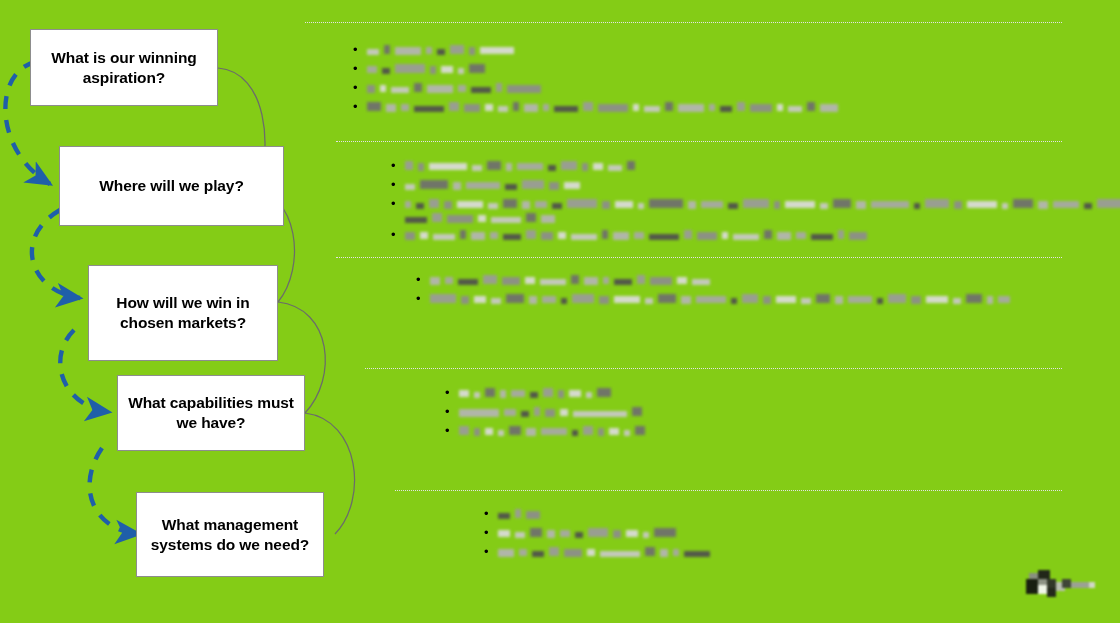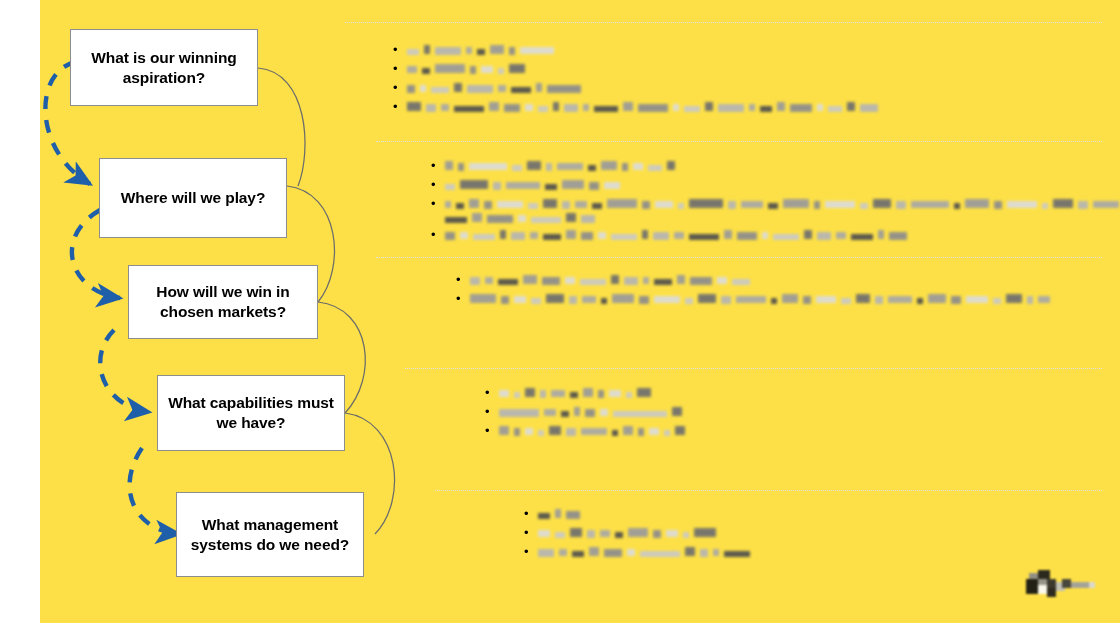--- a/index.html
+++ b/index.html
@@ -1,19 +1,19 @@
 <!DOCTYPE html>
 <html><head>
 <meta charset="utf-8">
 <style>
   html,body{margin:0;padding:0;background:#fff;}
   body{width:1120px;height:623px;position:relative;overflow:hidden;
        font-family:"Liberation Sans","DejaVu Sans",sans-serif;}
 
-  #slide{position:absolute;inset:0;background:#fde047;margin-left:40px;}
+  #slide{position:absolute;inset:0;background:#84cc16;}
 
   
   #connectors{position:absolute;left:0;top:0;width:1120px;height:623px;
               pointer-events:none;}
 
   
   .qbox{position:absolute;box-sizing:border-box;
         border:1.4px solid #8d8d8d;background:#ffffff;
         display:flex;align-items:center;justify-content:center;
         text-align:center;color:#000;
@@ -61,24 +61,24 @@
       <path d="M36,62 C-6,70 -8,150 50,184"></path>
       <path d="M60,210 C12,238 30,292 80,298"></path>
       <path d="M74,330 C46,358 62,406 109,412"></path>
       <path d="M102,448 C76,486 92,530 139,534"></path>
     </g>
   </svg>
 
   <div class="qbox" style="left:30px;top:29px;width:188px;height:77px;">
     <span>What is our winning aspiration?</span>
   </div>
-  <div class="qbox" style="left:59px;top:158px;width:188px;height:80px;text-align:center;">
+  <div class="qbox" style="left:59px;top:146px;width:225px;height:80px;text-align:center;">
     <span>Where will we play?</span>
   </div>
-  <div class="qbox" style="left:88px;top:265px;width:190px;height:74px;">
+  <div class="qbox" style="left:88px;top:265px;width:190px;height:96px;">
     <span>How will we win in chosen markets?</span>
   </div>
   <div class="qbox" style="left:117px;top:375px;width:188px;height:76px;">
     <span>What capabilities must we have?</span>
   </div>
   <div class="qbox" style="left:136px;top:492px;width:188px;height:85px;">
     <span>What management systems do we need?</span>
   </div>
 
   <div id="notes-layer">

